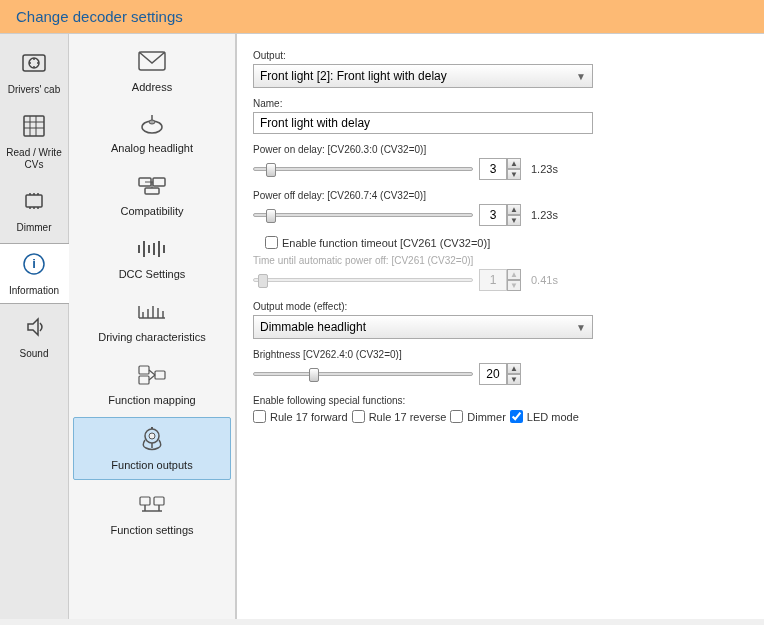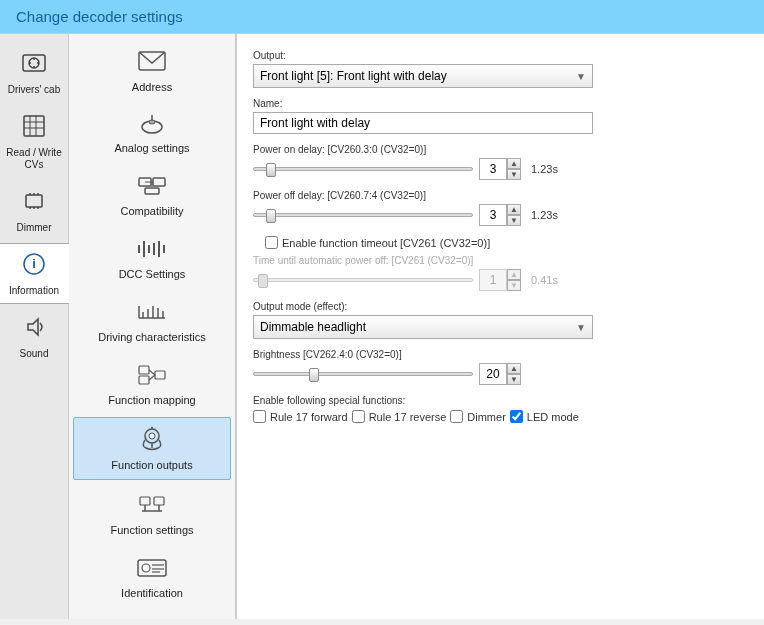--- a/index.html
+++ b/index.html
@@ -6,21 +6,21 @@
     body {
       font-family: 'Segoe UI', Arial, sans-serif;
       font-size: 12px;
       background: #f0f0f0;
       width: 764px;
       height: 625px;
       overflow: hidden;
     }
 
     .title-bar {
-      background: #7dd3fc;
+      background: #fdba74;
       padding: 8px 16px;
       font-size: 15px;
       color: #1a5e9e;
       border-bottom: 1px solid #ccc;
     }
 
     .main-layout {
       display: flex;
       height: calc(625px - 40px);
     }
@@ -372,21 +372,21 @@
       </div>
 
       <div class="nav-item">
         <span class="nav-icon">
           <svg width="34" height="22" viewBox="0 0 34 22">
             <ellipse cx="17" cy="14" rx="10" ry="6" fill="none" stroke="#555" stroke-width="1.5"></ellipse>
             <line x1="17" y1="8" x2="17" y2="2" stroke="#555" stroke-width="1.5"></line>
             <ellipse cx="17" cy="9" rx="3" ry="2" fill="#aaa" stroke="#555" stroke-width="1"></ellipse>
           </svg>
         </span>
-        <span class="nav-label">Analog settings</span>
+        <span class="nav-label">Analog headlight</span>
       </div>
 
       <div class="nav-item">
         <span class="nav-icon">
           <svg width="30" height="24" viewBox="0 0 30 24">
             <rect x="2" y="4" width="12" height="8" rx="1" fill="none" stroke="#555" stroke-width="1.5"></rect>
             <rect x="16" y="4" width="12" height="8" rx="1" fill="none" stroke="#555" stroke-width="1.5"></rect>
             <rect x="8" y="14" width="14" height="6" rx="1" fill="none" stroke="#555" stroke-width="1.5"></rect>
             <line x1="8" y1="8" x2="16" y2="8" stroke="#555" stroke-width="1"></line>
             <line x1="15" y1="8" x2="15" y2="14" stroke="#555" stroke-width="1"></line>
@@ -456,48 +456,36 @@
             <rect x="4" y="6" width="10" height="8" rx="1" fill="none" stroke="#555" stroke-width="1.2"></rect>
             <rect x="18" y="6" width="10" height="8" rx="1" fill="none" stroke="#555" stroke-width="1.2"></rect>
             <line x1="9" y1="14" x2="9" y2="20" stroke="#555" stroke-width="1.5"></line>
             <line x1="23" y1="14" x2="23" y2="20" stroke="#555" stroke-width="1.5"></line>
             <line x1="6" y1="20" x2="26" y2="20" stroke="#555" stroke-width="1.5"></line>
           </svg>
         </span>
         <span class="nav-label">Function settings</span>
       </div>
 
-      <div class="nav-item">
-        <span class="nav-icon">
-          <svg width="32" height="24" viewBox="0 0 32 24">
-            <rect x="2" y="4" width="28" height="16" rx="2" fill="none" stroke="#555" stroke-width="1.5"></rect>
-            <circle cx="10" cy="12" r="4" fill="none" stroke="#555" stroke-width="1.2"></circle>
-            <line x1="16" y1="9" x2="28" y2="9" stroke="#555" stroke-width="1.2"></line>
-            <line x1="16" y1="13" x2="28" y2="13" stroke="#555" stroke-width="1.2"></line>
-            <line x1="16" y1="16" x2="24" y2="16" stroke="#555" stroke-width="1.2"></line>
-          </svg>
-        </span>
-        <span class="nav-label">Identification</span>
-      </div>
 
       <div class="nav-item">
         
         
       </div>
 
     </div>
   </div>
 
   <div class="content">
 
 
     <div class="field-group">
       <div class="field-label">Output:</div>
       <div class="select-box">
-        <span>Front light [5]: Front light with delay</span>
+        <span>Front light [2]: Front light with delay</span>
         <span class="arrow">▼</span>
       </div>
     </div>
 
     <div class="field-group">
       <div class="field-label">Name:</div>
       <input type="text" class="text-input" value="Front light with delay" style="">
     </div>
 
     <div class="field-group">

